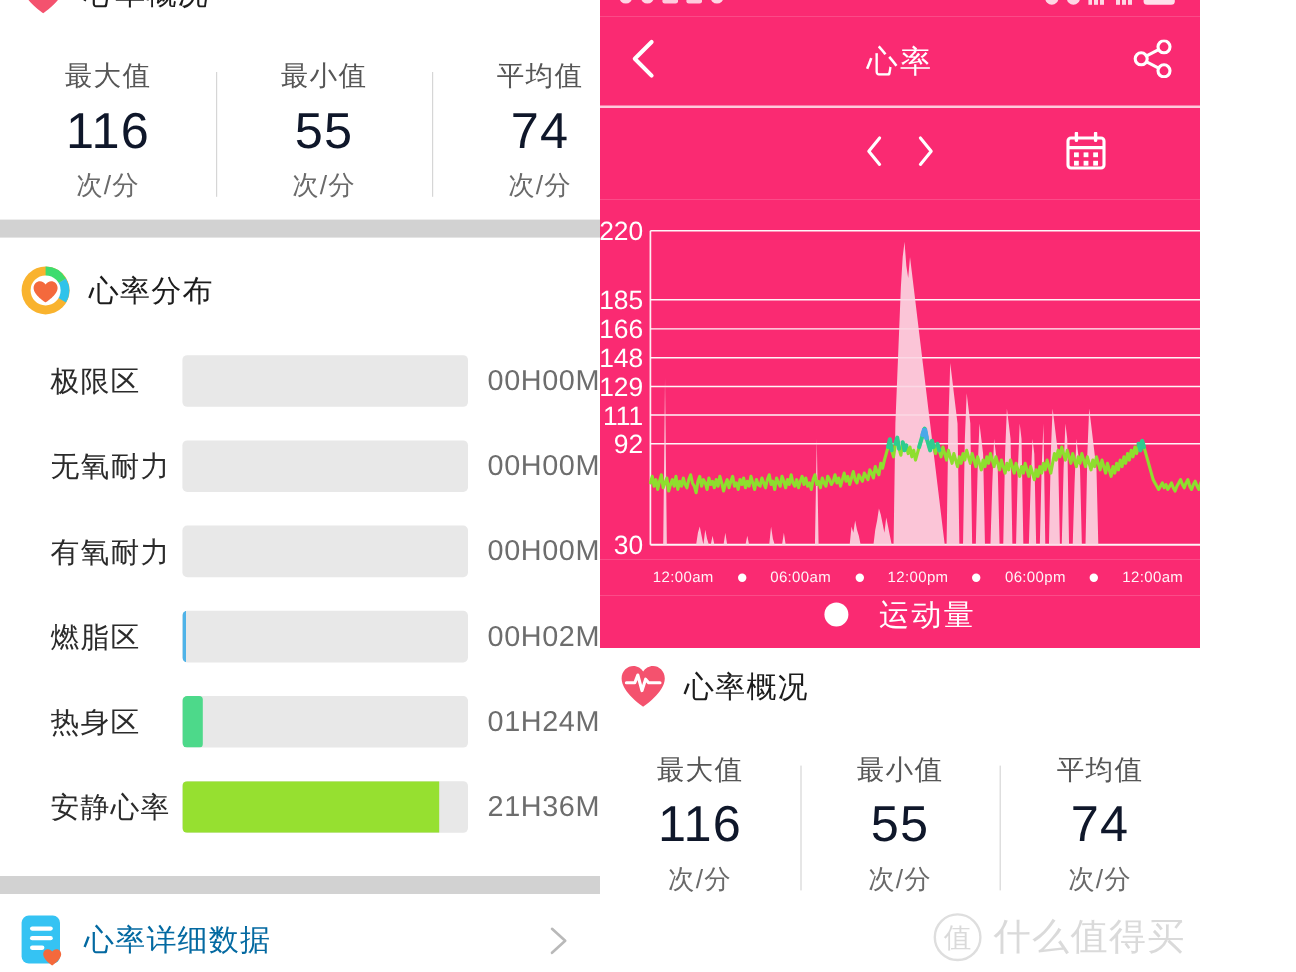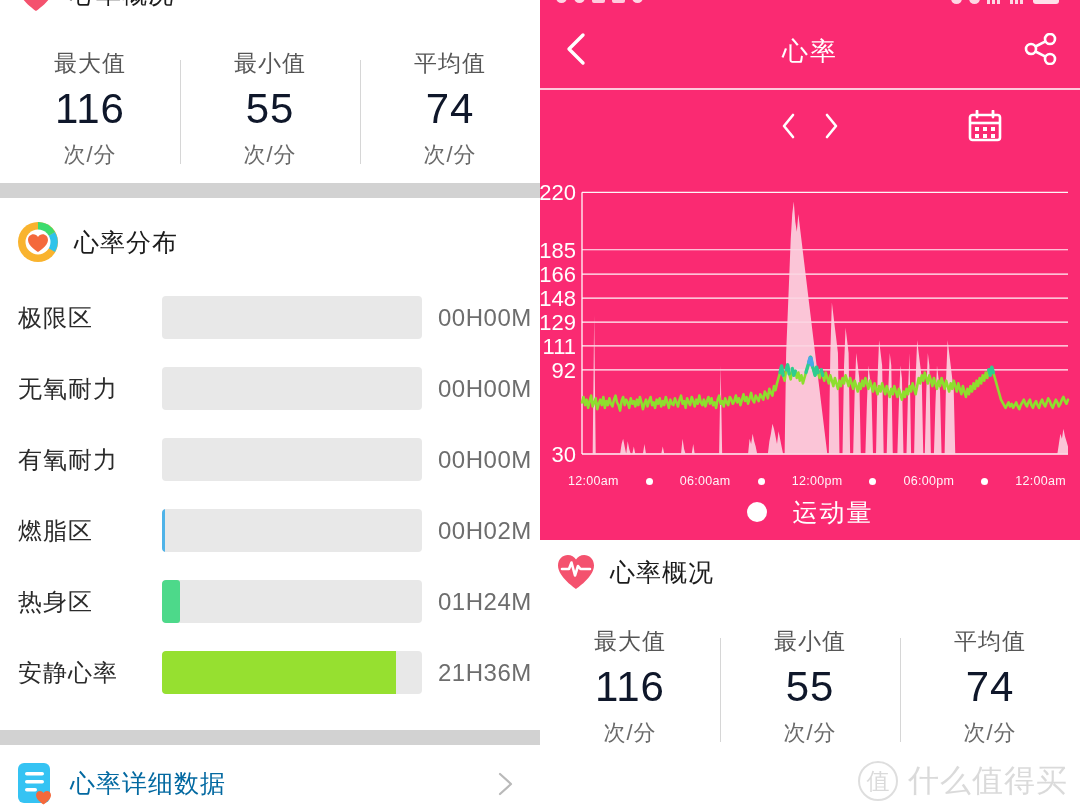--- a/index.html
+++ b/index.html
@@ -2,21 +2,21 @@
 <html><head>
 <meta charset="utf-8">
 <style>
   * { box-sizing: border-box; margin: 0; padding: 0; }
   html, body {
     width: 1080px; height: 810px;
     font-family: "Liberation Sans", "DejaVu Sans", sans-serif;
     background: #ffffff;
     overflow: hidden;
   }
-  .stage { position: relative; width: 1080px; height: 810px; display: flex; }
+  .stage { position: relative; width: 1000px; height: 810px; display: flex; }
 
   
   .left-panel {
     position: relative;
     width: 540px; height: 810px;
     background: #ffffff;
     overflow: hidden;
   }
 
   .section-head {
@@ -58,21 +58,21 @@
 
   
   .dist-block { padding: 22px 0 10px 0; }
   .dist-head { margin-bottom: 18px; }
   .dist-rows { padding: 0 0 0 0; }
   .dist-row {
     display: flex; align-items: center;
     height: 71px;
   }
   .dist-name {
-    width: 162px; padding-left: 18px;
+    width: 162px; padding-left: 42px;
     font-size: 24px; color: #2b2b2b; letter-spacing: 1px;
   }
   .dist-track {
     width: 260px; height: 43px; background: #e8e8e8;
     border-radius: 4px; overflow: hidden; position: relative;
   }
   .dist-fill { height: 100%; border-radius: 3px 0 0 3px; }
   .dist-time {
     margin-left: 16px;
     font-size: 24px; color: #6d6d6d; letter-spacing: 0.5px;
@@ -134,21 +134,21 @@
   }
   .date-text { font-size: 30px; color: #fff; letter-spacing: 2px; }
   .cal-btn { position: absolute; right: 78px; }
 
   
   .chart-wrap { position: relative; height: 300px; }
   .chart-svg { display: block; }
 
   .xaxis {
     display: flex; align-items: center;
-    padding: 0 14px 0 28px;
+    padding: 0 14px 0 44px;
     height: 30px;
   }
   .xtick { font-size: 12.5px; color: rgba(255,255,255,.95); letter-spacing: .3px; white-space: nowrap;}
   .xdot { flex: 1; display: flex; justify-content: center; }
   .xdot i { width: 7px; height: 7px; border-radius: 50%; background: #fff; display:block;}
 
   .legend {
     display: flex; align-items: center; justify-content: center;
     gap: 26px; height: 44px; padding-bottom: 12px;
   }

